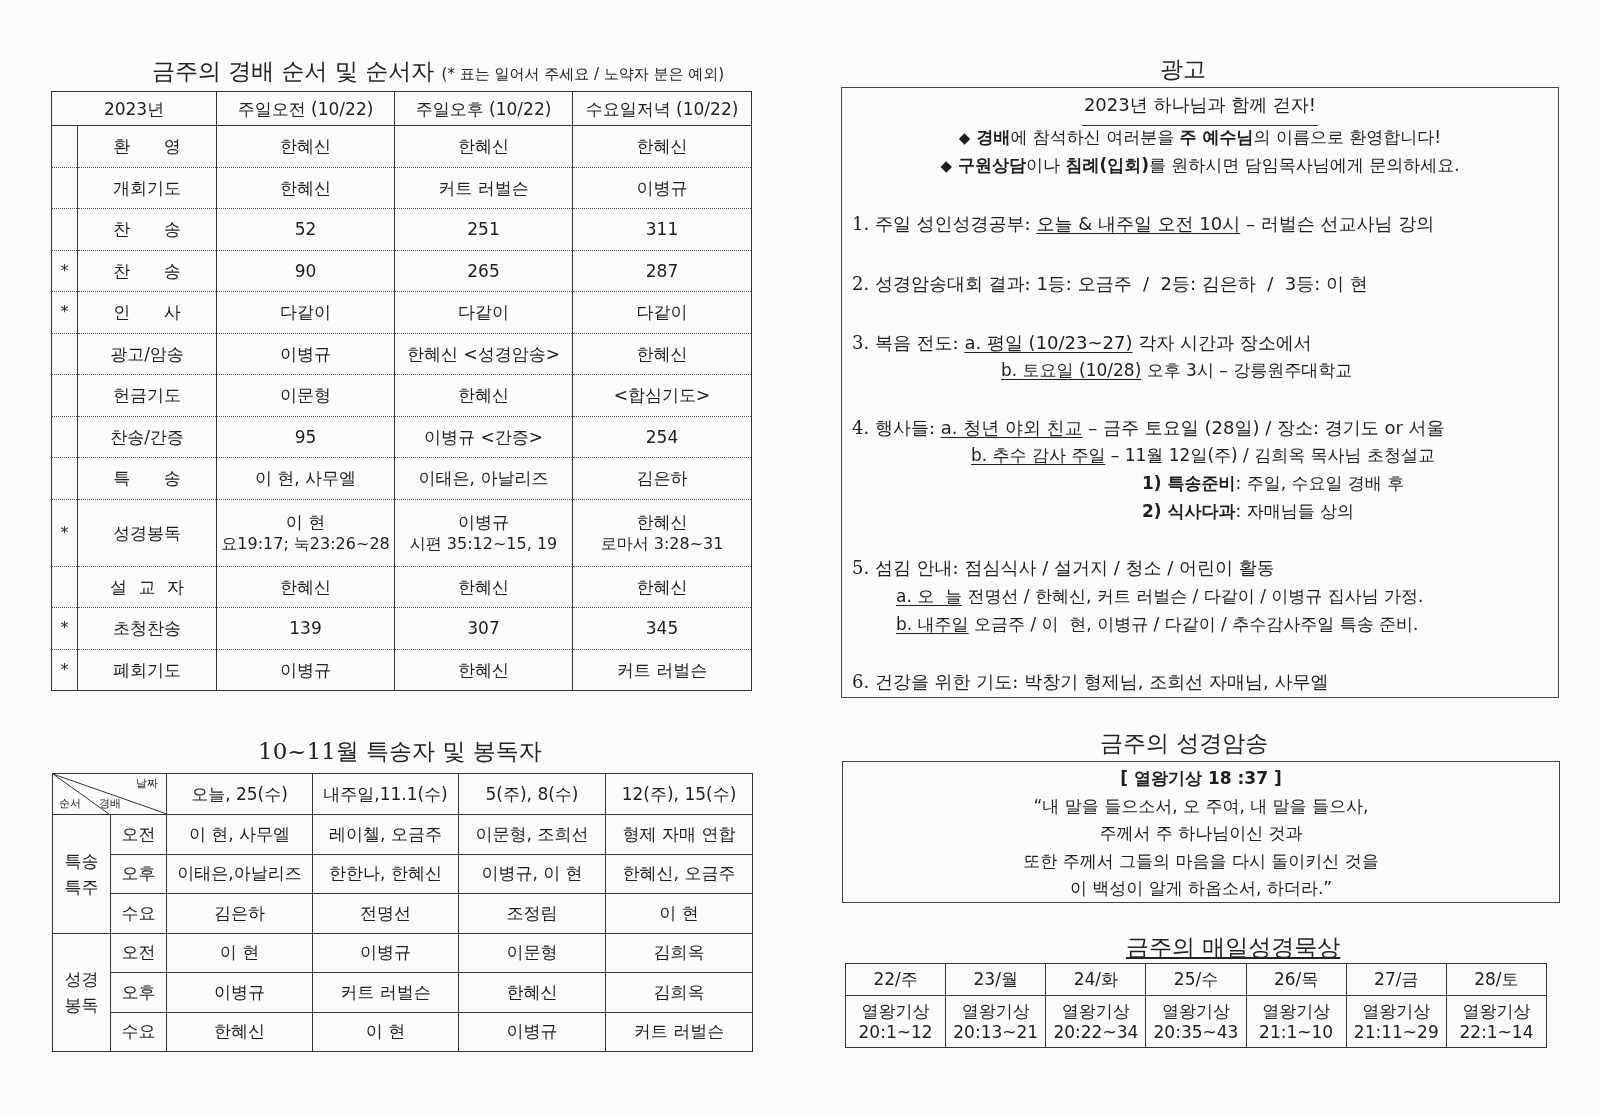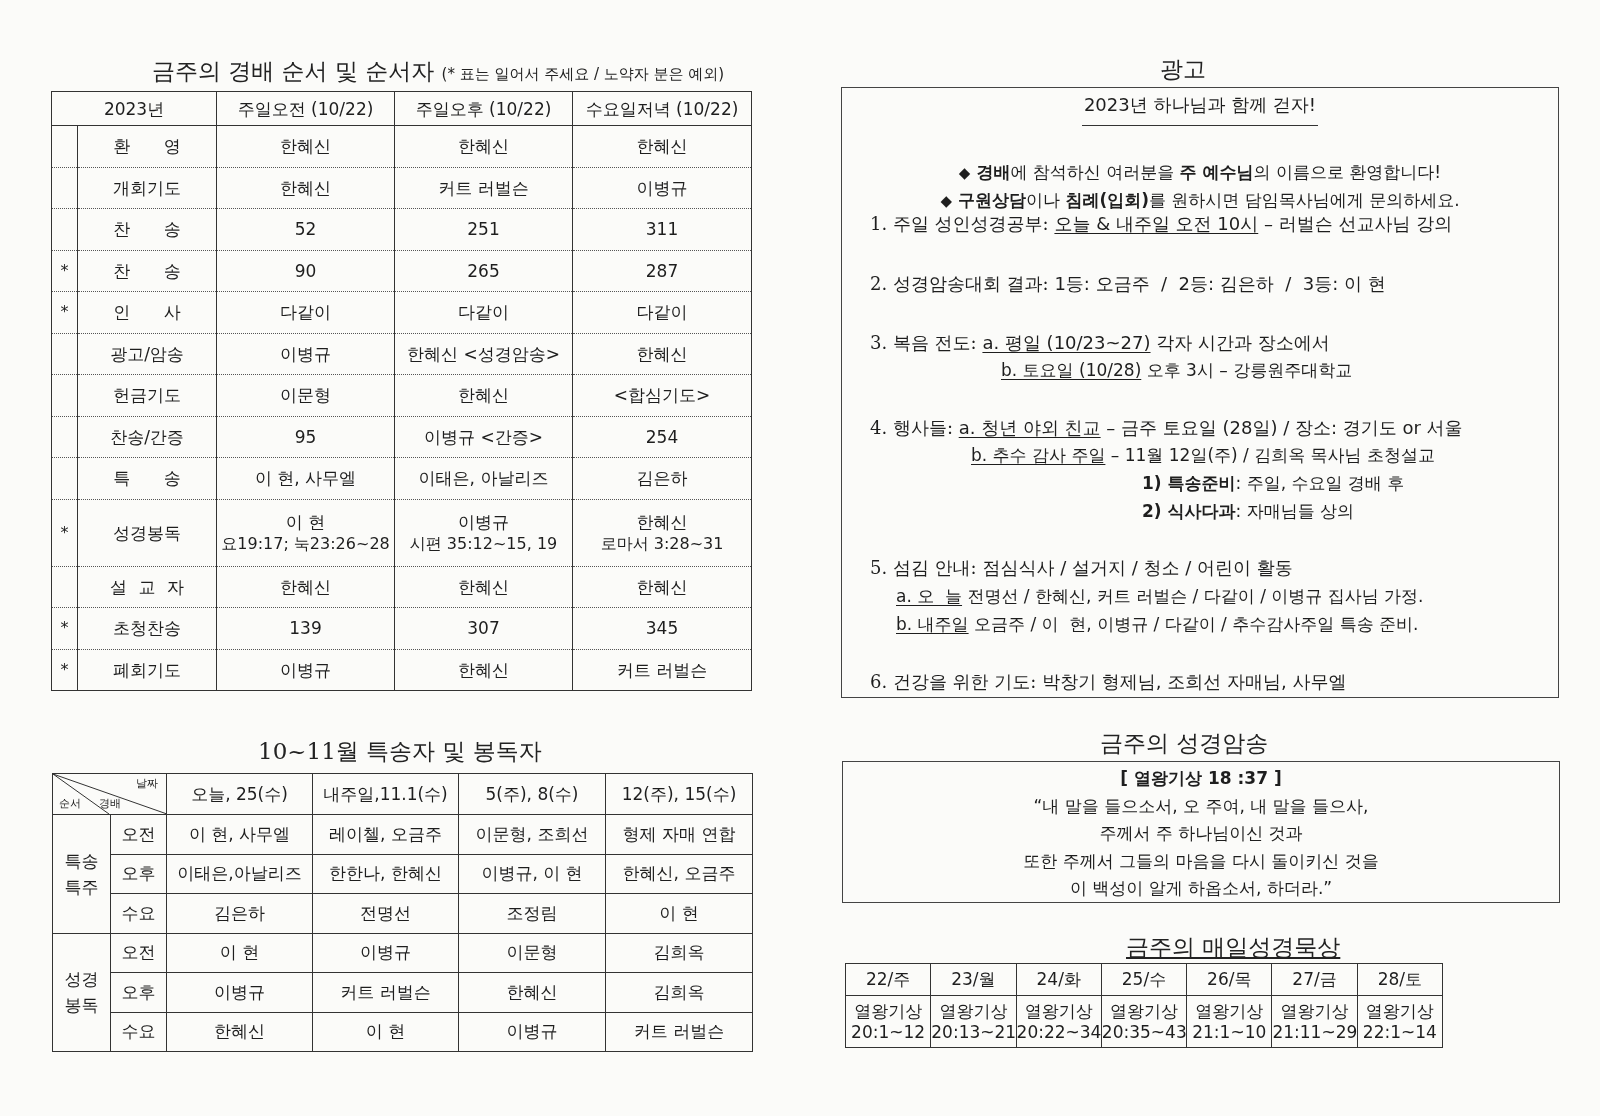--- a/index.html
+++ b/index.html
@@ -38,37 +38,37 @@
   .diag-cell svg { position:absolute; left:0; top:0; }
   .diag-date { position:absolute; right:8px; top:2px; font-size:11px; }
   .diag-order { position:absolute; left:6px; bottom:3px; font-size:11px; }
   .diag-svc { position:absolute; left:46px; bottom:3px; font-size:11px; }
 
   
   #ads-title { left:1160px; top:54px; font-size:23px; }
   #ads-box { left:841px; top:87px; width:718px; height:611px; border:1.5px solid #444; box-sizing:border-box; }
   #ads-slogan { position:absolute; left:0; right:0; top:5px; text-align:center; font-size:18px; }
   #ads-slogan span { border-bottom:1.5px solid #333; padding:0 2px 10px; }
-  .bullet-line { position:absolute; left:0; right:0; text-align:center; font-size:17px;margin-top:35px; }
+  .bullet-line { position:absolute; left:0; right:0; text-align:center; font-size:17px; }
   .bullet-line b { font-weight:bold; }
   .diamond { font-size:15px; margin-right:6px; }
-  .ad-item { position:absolute; left:28px; font-size:18px; white-space:nowrap; }
+  .ad-item { position:absolute; left:10px; font-size:18px; white-space:nowrap; }
   .ad-sub { position:absolute; font-size:17px; white-space:nowrap; }
   .u { text-decoration:underline; text-underline-offset:3px; }
   .ad-item .num-lbl { font-family:"DejaVu Serif",serif; }
 
   
   #verse-title { left:1100px; top:728px; font-size:23px; }
   #verse-box { left:842px; top:761px; width:718px; height:142px; border:1.5px solid #444; box-sizing:border-box; text-align:center; font-size:17px; }
   #verse-box .ref { font-weight:bold; margin-top:3px; }
   #verse-box div { line-height:27.5px; }
 
   
   #daily-title { left:1126px; top:932px; font-size:23px;text-decoration:underline; }
-  #daily-table { left:845px; top:963px; width:598px; font-size:17px; }
+  #daily-table { left:845px; top:963px; width:702px; font-size:17px; }
   #daily-table td { border:1px solid #333; text-align:center; padding:0; }
   #daily-table tr.days td { height:31px; }
   #daily-table tr.reads td { height:51px; line-height:21px; }
 </style>
 </head>
 <body>
 
 <div id="order-title" class="abs title-serif">
   <span>금주의 경배 순서 및 순서자</span>
   <span class="note">(* 표는 일어서 주세요 / 노약자 분은 예외)</span>

